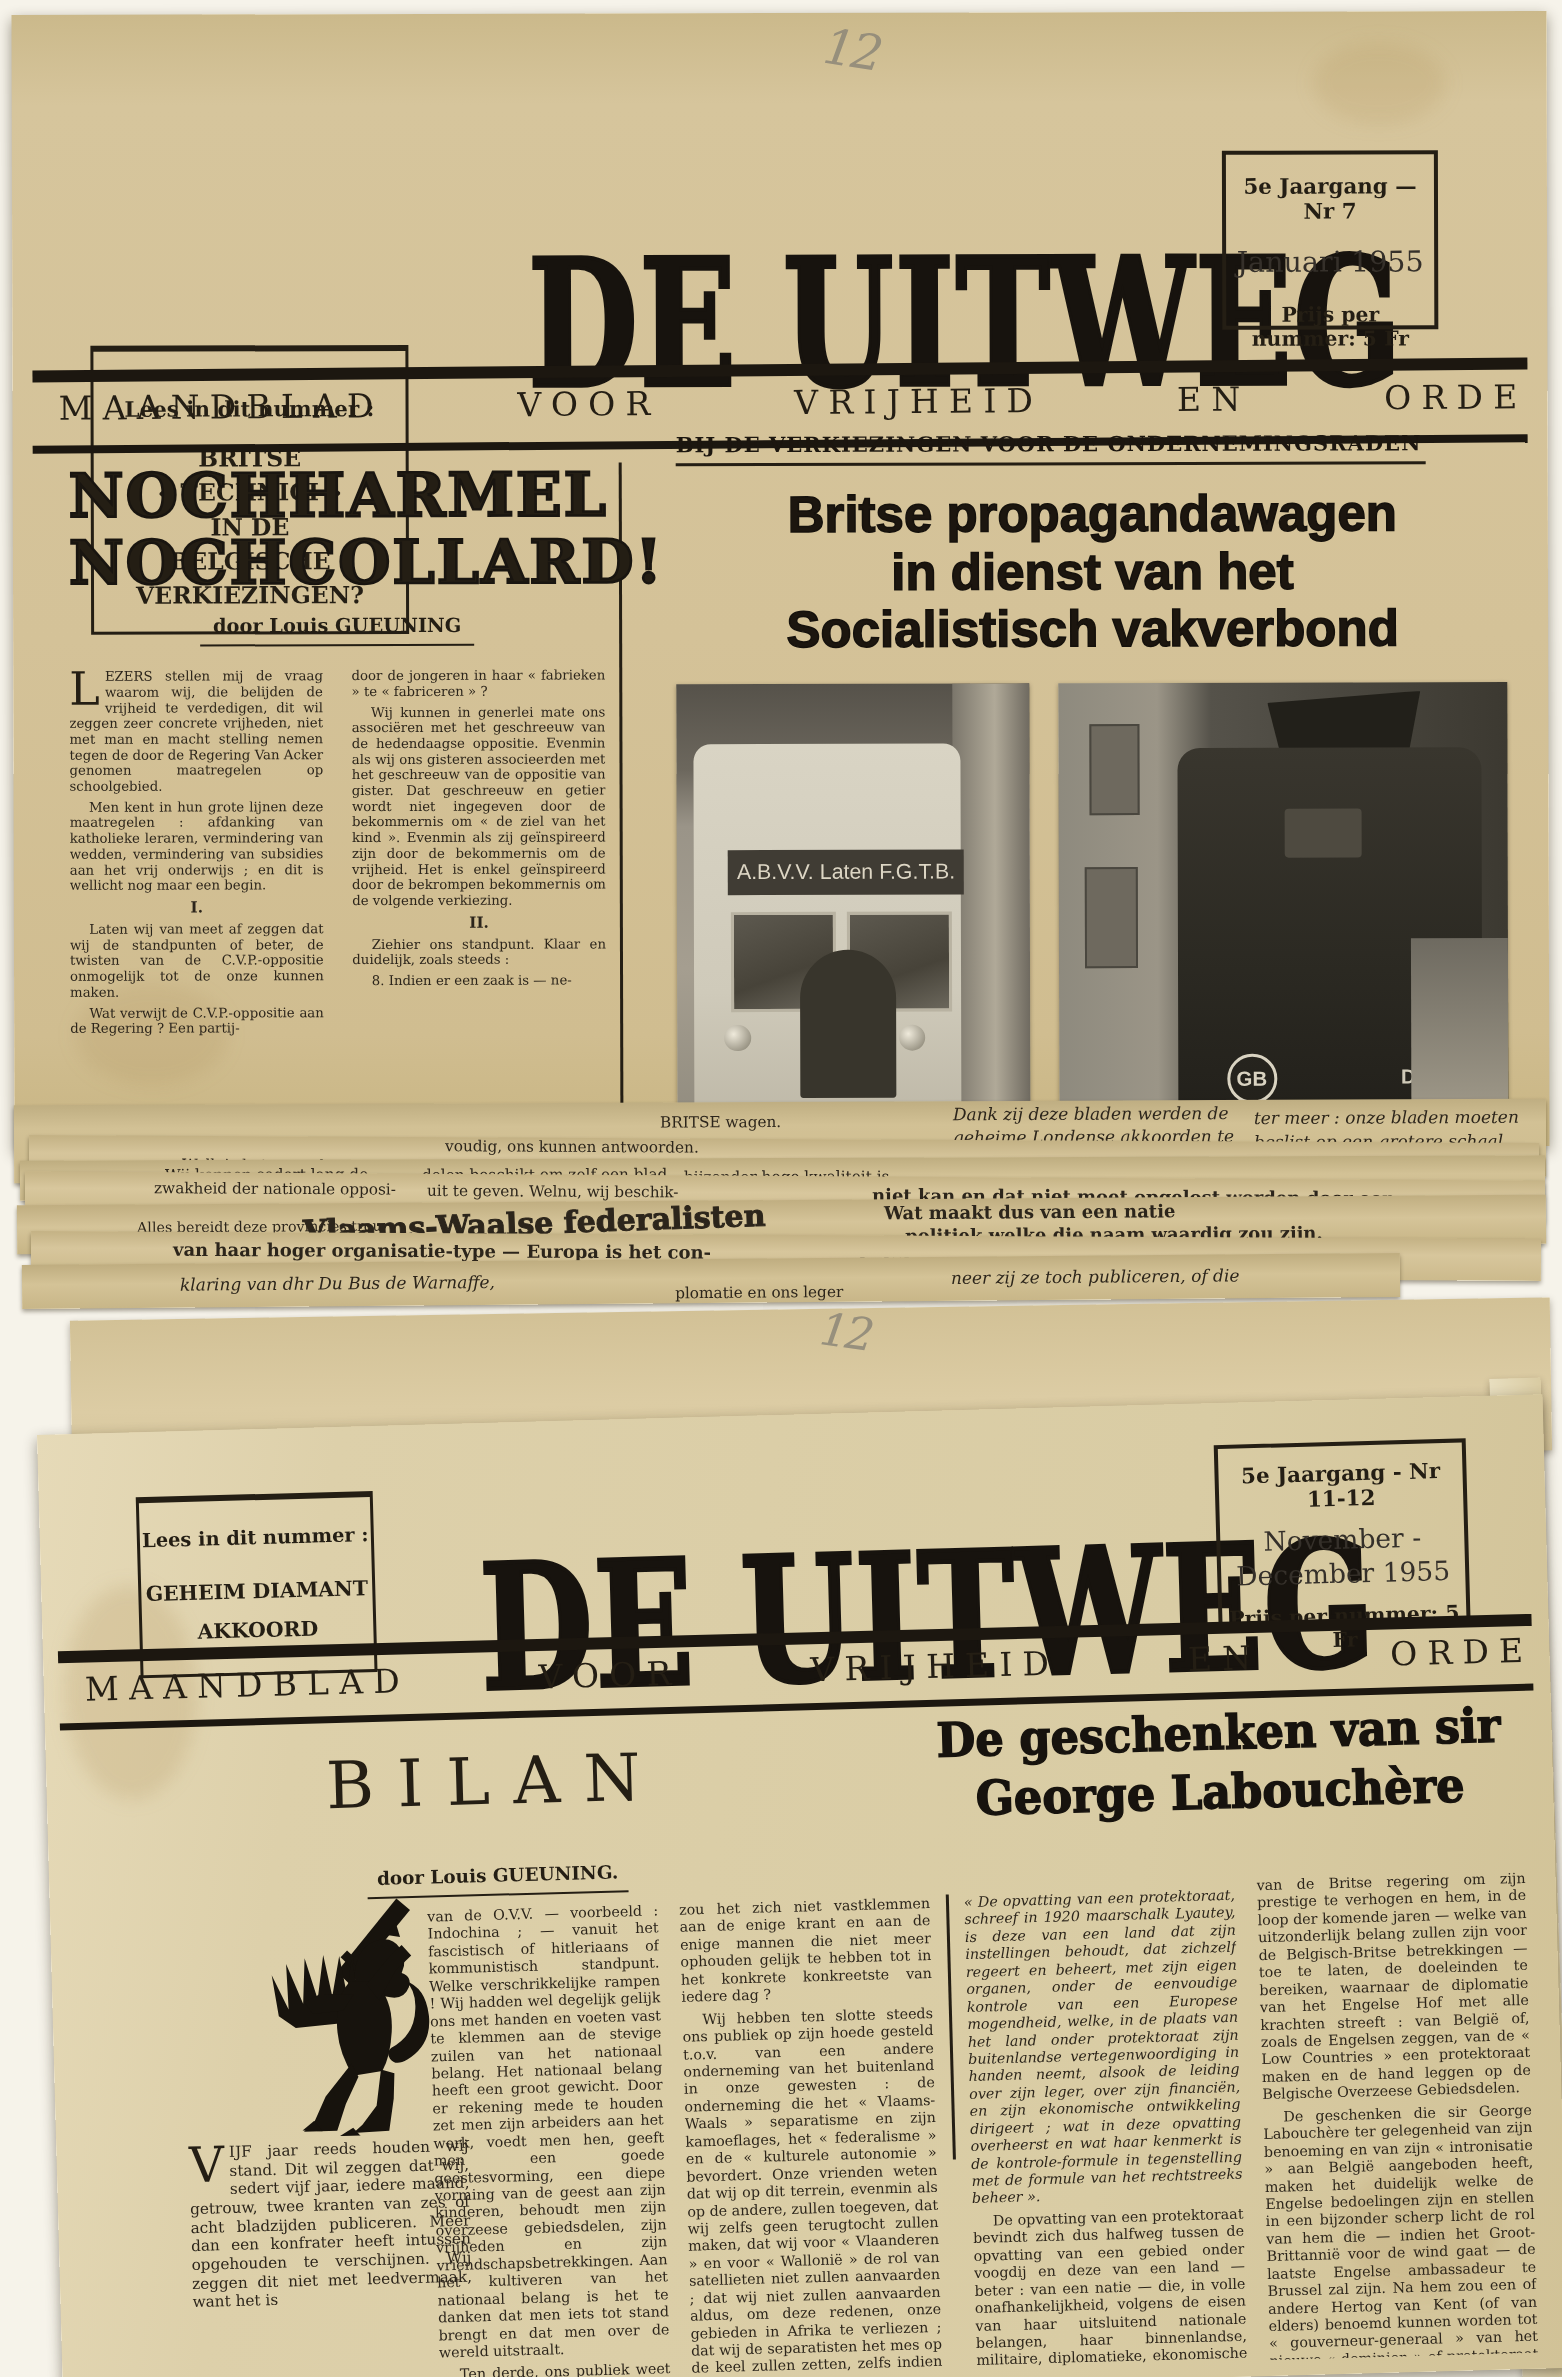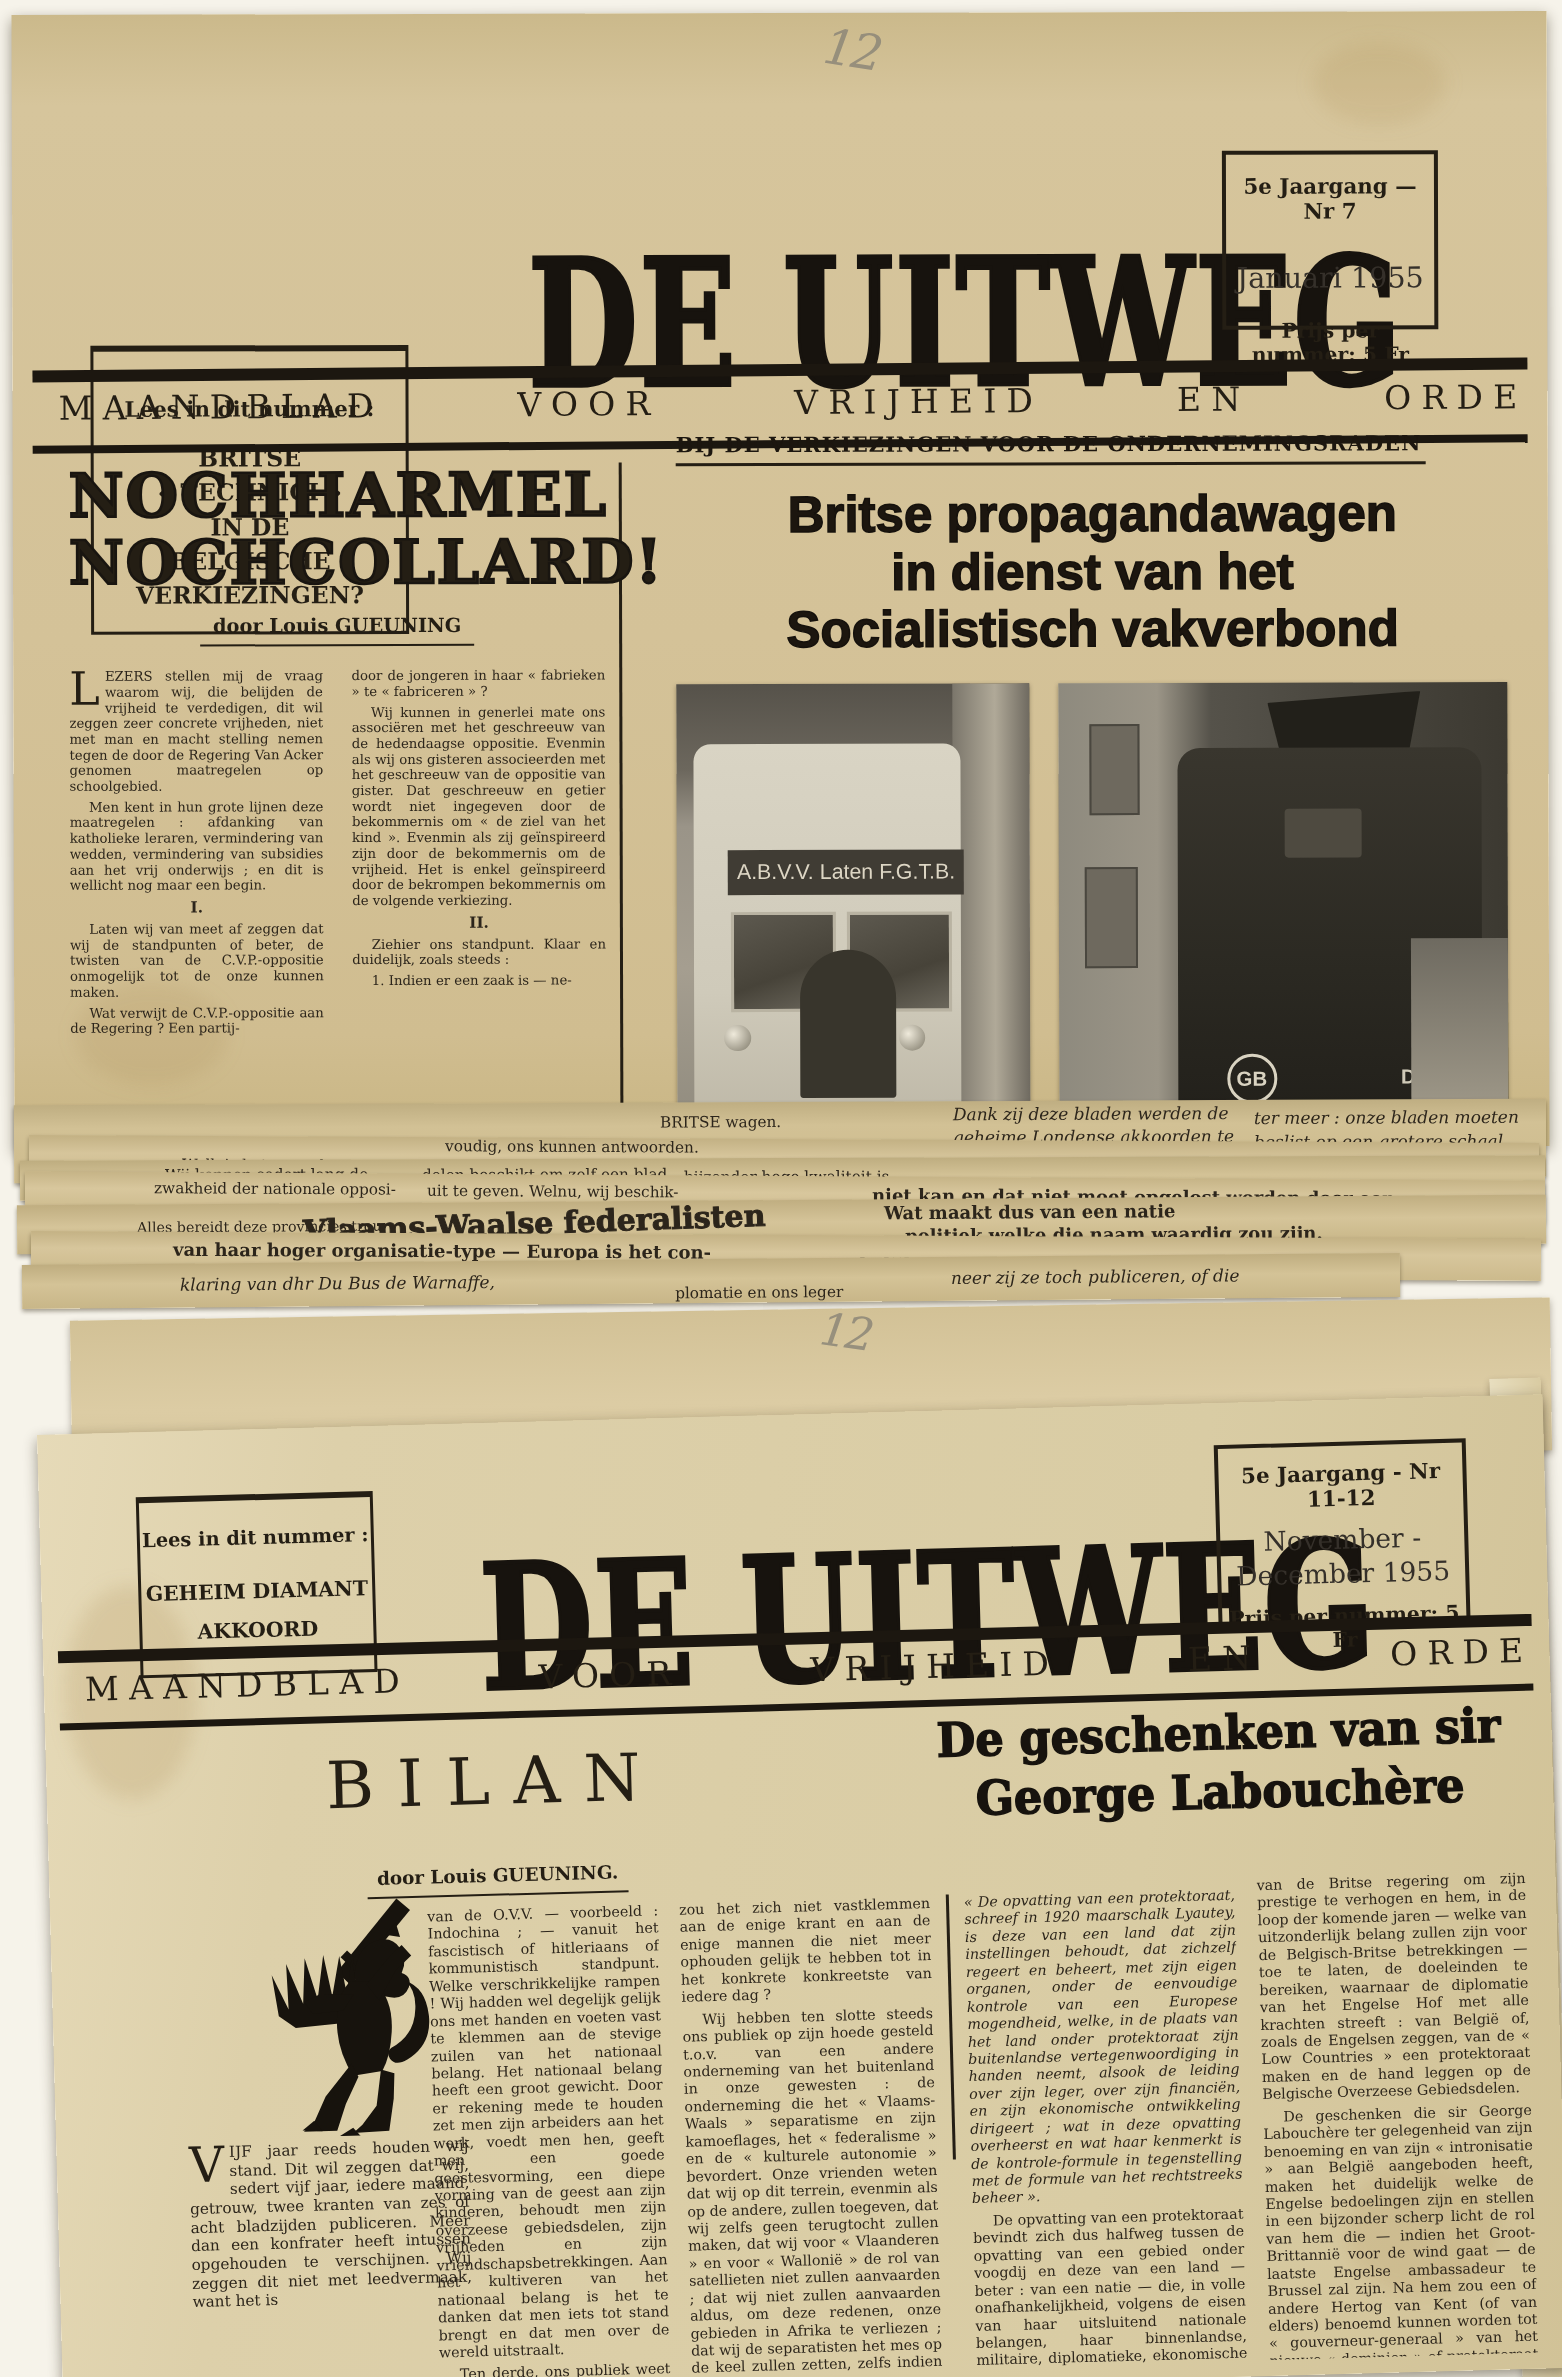--- a/index.html
+++ b/index.html
@@ -23,21 +23,21 @@
   .readbox-line{font-weight:bold;font-size:23.5px;line-height:1.45;}
   .readbox-t .readbox-label{margin-bottom:20.4px;}
 
   .masthead{position:absolute;white-space:nowrap;font-weight:bold;color:#17130e;
     -webkit-text-stroke:4.1px #17130e;letter-spacing:2px;}
   .masthead-t{left:403px;top:105px;width:806px;font-size:176px;line-height:1;text-align:center;
     transform:scaleX(.72);transform-origin:center;}
   .issuebox{position:absolute;border:4.6px solid #241e14;text-align:center;color:#241e14;}
   .issuebox-t{left:1210px;top:139px;width:208px;height:171px;}
   .issue-edition{font-weight:bold;font-size:21.4px;margin-top:19.4px;}
-  .issue-date{font-size:28.6px;margin-top:37px;color:#35302a;}
+  .issue-date{font-size:28.6px;margin-top:21px;color:#35302a;}
   .issue-price{font-weight:bold;font-size:20.4px;margin-top:23.5px;}
   .issuebox-b .issue-date{font-size:26.5px;margin-top:12.2px;line-height:1.25;}
 
   .rule{position:absolute;background:#1c1710;}
   .rule-ta{left:20.4px;top:351px;width:1495px;height:12.2px;transform:rotate(-.35deg);}
   .rule-tb{left:20.4px;top:427px;width:1495px;height:7.7px;transform:rotate(-.3deg);}
   .subtitle{position:absolute;display:flex;justify-content:space-between;color:#241e14;
     font-size:33px;font-weight:normal;}
   .subtitle span{letter-spacing:10.2px;}
   .subtitle-t{left:46px;top:370px;width:1469px;transform:rotate(-.3deg);}
@@ -232,21 +232,21 @@
           <p>Men kent in hun grote lijnen deze maatregelen : afdanking van katholieke leraren, vermindering van wedden, vermindering van subsidies aan het vrij onderwijs ; en dit is wellicht nog maar een begin.</p>
           <p class="secnum">I.</p>
           <p>Laten wij van meet af zeggen dat wij de standpunten of beter, de twisten van de C.V.P.-oppositie onmogelijk tot de onze kunnen maken.</p>
           <p>Wat verwijt de C.V.P.-oppositie aan de Regering ? Een partij-</p>
         </div>
         <div class="col">
           <p class="nofirst">door de jongeren in haar « fabrieken » te « fabriceren » ?</p>
           <p>Wij kunnen in generlei mate ons associëren met het geschreeuw van de hedendaagse oppositie. Evenmin als wij ons gisteren associeerden met het geschreeuw van de oppositie van gister. Dat geschreeuw en getier wordt niet ingegeven door de bekommernis om « de ziel van het kind ». Evenmin als zij geïnspireerd zijn door de bekommernis om de vrijheid. Het is enkel geïnspireerd door de bekrompen bekommernis om de volgende verkiezing.</p>
           <p class="secnum">II.</p>
           <p>Ziehier ons standpunt. Klaar en duidelijk, zoals steeds :</p>
-          <p>1. Indien er een zaak is — ne-</p>
+          <p>8. Indien er een zaak is — ne-</p>
         </div>
       </div>
     </article>
 
     <article class="feature">
       <div class="kicker">BIJ DE VERKIEZINGEN VOOR DE ONDERNEMINGSRADEN</div>
       <div class="feat-hl">
         <div>Britse propagandawagen</div>
         <div>in dienst van het</div>
         <div>Socialistisch vakverbond</div>

